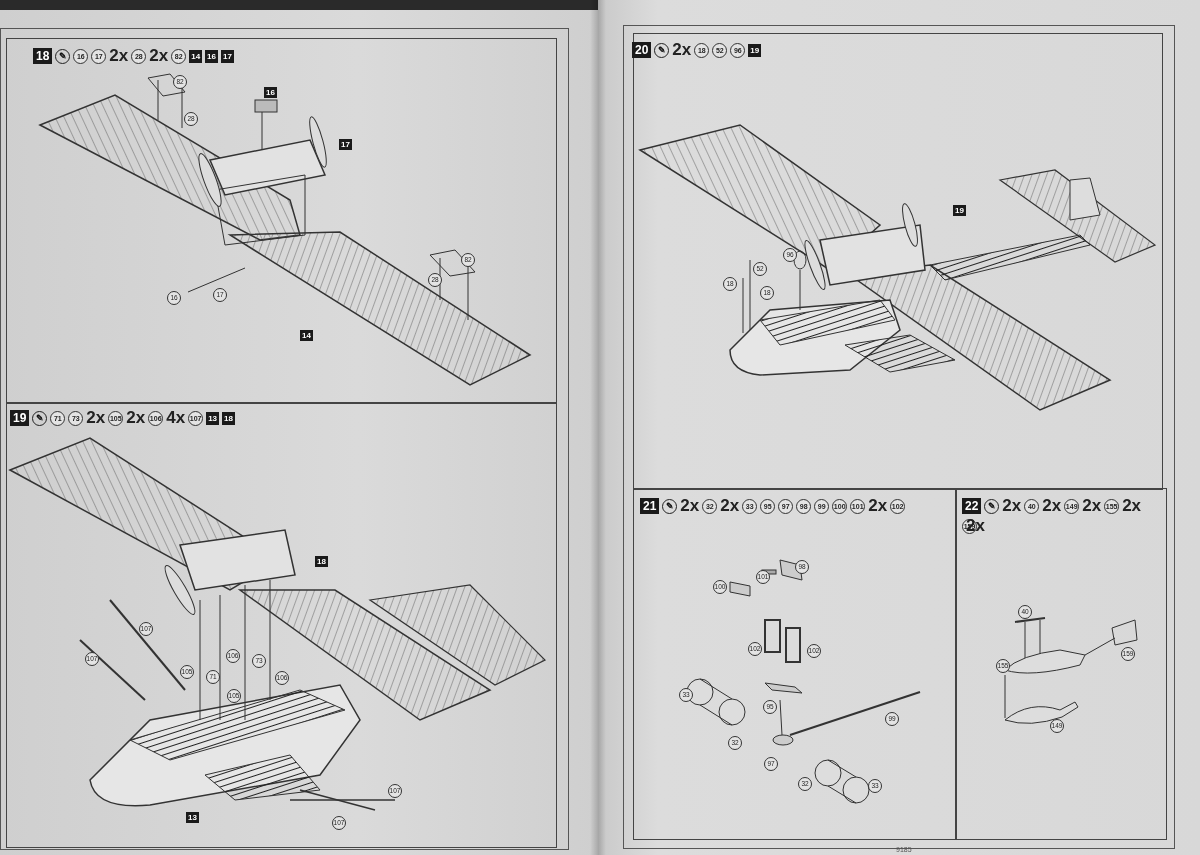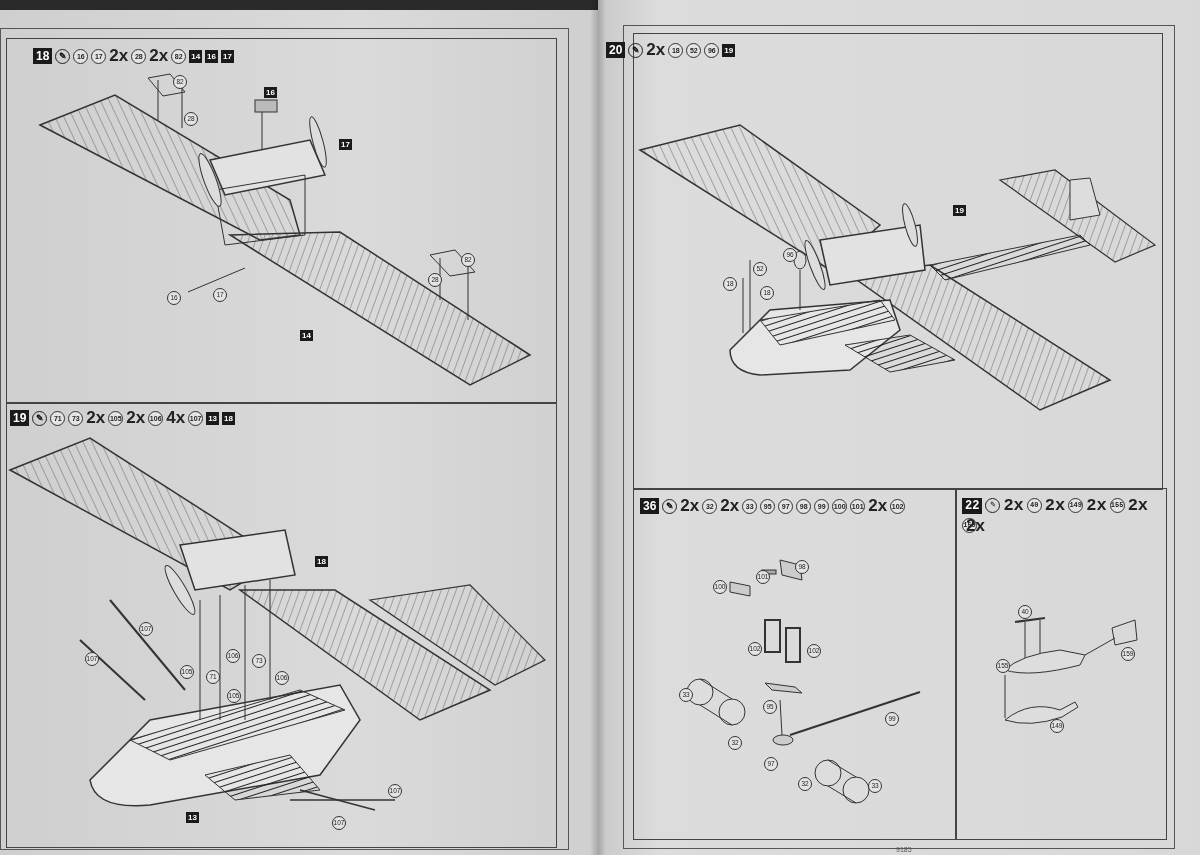--- a/index.html
+++ b/index.html
@@ -59,48 +59,48 @@
   <span class="qty">2x</span>
   <span class="circ">105</span>
   <span class="qty">2x</span>
   <span class="circ">106</span>
   <span class="qty">4x</span>
   <span class="circ">107</span>
   <span class="box">13</span>
   <span class="box">18</span>
 </div>
 
-<div class="hdr" style="left:606px;top:40px;">
+<div class="hdr" style="left:632px;top:40px;">
   <span class="step">20</span>
   <span class="glue">✎</span>
   <span class="qty">2x</span>
   <span class="circ">18</span>
   <span class="circ">52</span>
   <span class="circ">96</span>
   <span class="box">19</span>
 </div>
 
 <div class="hdr" style="left:640px;top:496px;">
-  <span class="step">36</span>
+  <span class="step">21</span>
   <span class="glue">✎</span>
   <span class="qty">2x</span>
   <span class="circ">32</span>
   <span class="qty">2x</span>
   <span class="circ">33</span>
   <span class="circ">95</span>
   <span class="circ">97</span>
   <span class="circ">98</span>
   <span class="circ">99</span>
   <span class="circ">100</span>
   <span class="circ">101</span>
   <span class="qty">2x</span>
   <span class="circ">102</span>
 </div>
 
-<div class="hdr" style="left:962px;top:496px;width:190px;font-family:Liberation Mono, monospace;">
+<div class="hdr" style="left:962px;top:496px;width:190px;">
   <span class="step">22</span>
   <span class="glue">✎</span>
   <span class="qty">2x</span>
   <span class="circ">40</span>
   <span class="qty">2x</span>
   <span class="circ">149</span>
   <span class="qty">2x</span>
   <span class="circ">155</span>
   <span class="qty">2x</span>
   <span class="circ">159</span>

